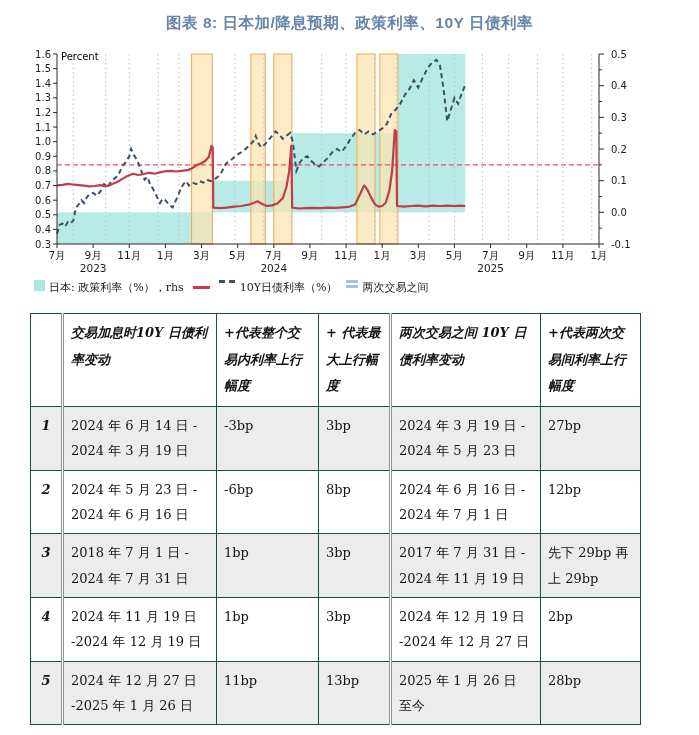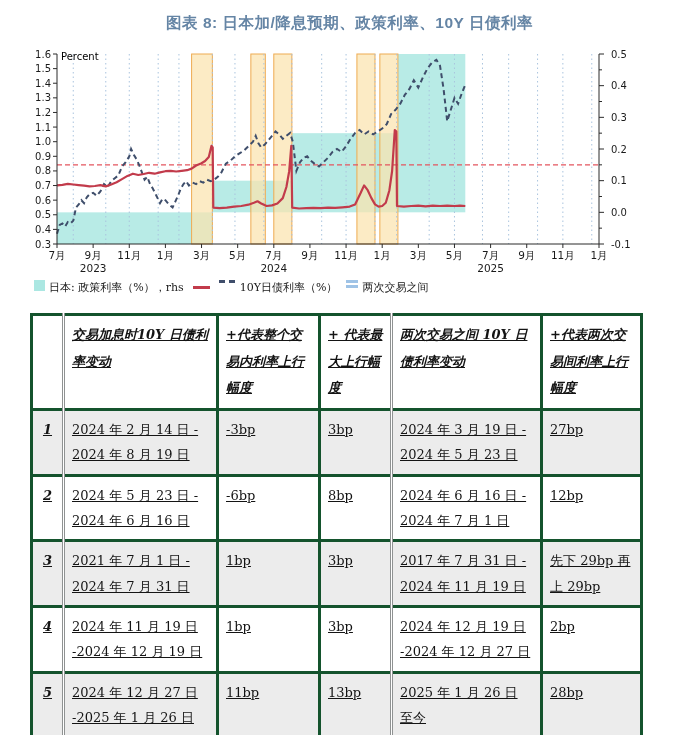--- a/index.html
+++ b/index.html
@@ -13,22 +13,22 @@
           font-family:"DejaVu Serif",serif;font-size:11px;color:#1a1a1a;white-space:nowrap;}
   .legend .li{display:flex;align-items:flex-start;gap:4px;}
   .sw-band{width:11px;height:11px;background:#abe7e2;}
   .sw-line{width:17px;height:3px;background:#c23b4b;}
   .sw-dash{width:17px;height:3px;
            background:repeating-linear-gradient(90deg,#3f4e6b 0 6px,transparent 6px 10px);}
   .sw-eq{display:flex;flex-direction:column;gap:2.5px;}
   .sw-eq i{display:block;width:12px;height:2.5px;background:#9fc3e6;}
   table{border-collapse:collapse;margin:18px 0 0 30px;width:610px;table-layout:fixed;
         font-family:"DejaVu Serif",serif;font-size:13px;color:#141414;}
-  th,td{border:3px solid #14532d;vertical-align:top;padding:6px 7px;line-height:1.95;
-        overflow:hidden;text-decoration:underline;}
+  th,td{border:1px solid #14532d;vertical-align:top;padding:6px 7px;line-height:1.95;
+        overflow:hidden;}
   th{font-weight:bold;font-style:italic;text-align:left;line-height:2.05;}
   td.num,th.num{text-align:center;font-style:italic;font-weight:bold;padding:6px 2px;}
   .dbl{border-right:3px double #8f9292;}
   tr.odd td{background:#ececec;}
   .note{margin:9px 0 0 30px;font-size:12.5px;color:#7d94ac;}
 </style>
 </head>
 <body>
 
 <div class="page">
@@ -192,37 +192,37 @@
         <tr>
       <th class="num dbl"></th>
       <th>交易加息时10Y 日债利率变动</th>
       <th>+代表整个交易内利率上行幅度</th>
       <th class="dbl">+ 代表最大上行幅度</th>
       <th>两次交易之间 10Y 日债利率变动</th>
       <th>+代表两次交易间利率上行幅度</th>
     </tr>
     <tr class="odd">
       <td class="num dbl">1</td>
-      <td>2024 年 2 月 14 日 - 2024 年 8 月 19 日</td>
+      <td>2024 年 6 月 14 日 - 2024 年 3 月 19 日</td>
       <td>-3bp</td>
       <td class="dbl">3bp</td>
       <td>2024 年 3 月 19 日 - 2024 年 5 月 23 日</td>
       <td>27bp</td>
     </tr>
     <tr>
       <td class="num dbl">2</td>
       <td>2024 年 5 月 23 日 - 2024 年 6 月 16 日</td>
       <td>-6bp</td>
       <td class="dbl">8bp</td>
       <td>2024 年 6 月 16 日 - 2024 年 7 月 1 日</td>
       <td>12bp</td>
     </tr>
     <tr class="odd">
       <td class="num dbl">3</td>
-      <td>2021 年 7 月 1 日 - 2024 年 7 月 31 日</td>
+      <td>2018 年 7 月 1 日 - 2024 年 7 月 31 日</td>
       <td>1bp</td>
       <td class="dbl">3bp</td>
       <td>2017 年 7 月 31 日 - 2024 年 11 月 19 日</td>
       <td>先下 29bp 再上 29bp</td>
     </tr>
     <tr>
       <td class="num dbl">4</td>
       <td>2024 年 11 月 19 日 -2024 年 12 月 19 日</td>
       <td>1bp</td>
       <td class="dbl">3bp</td>

